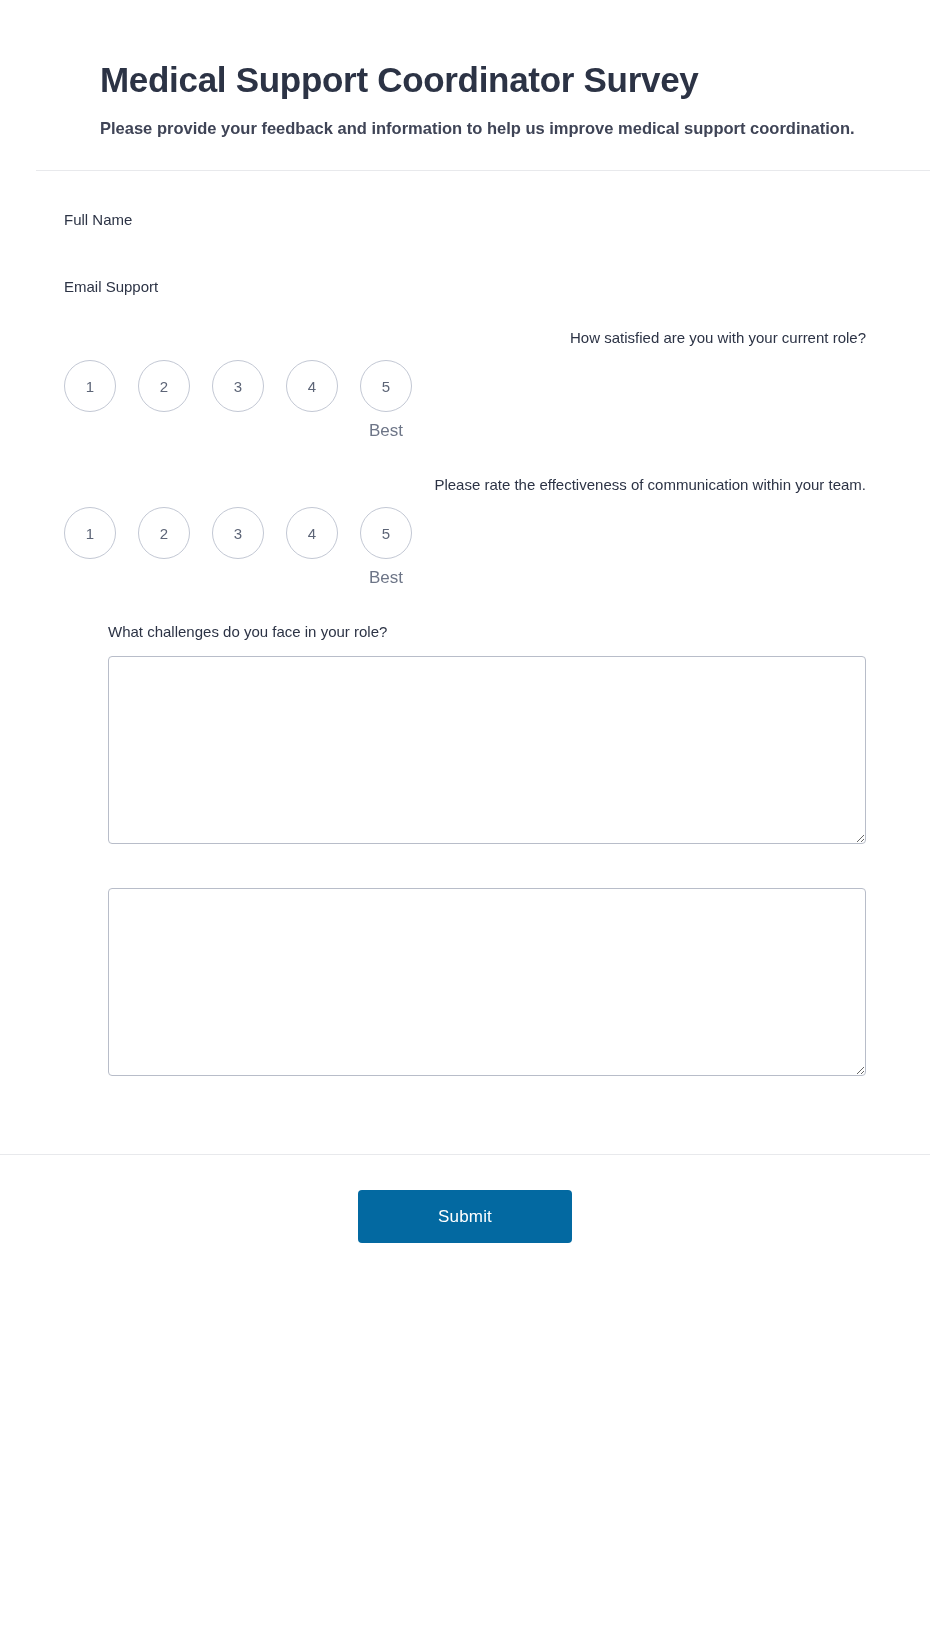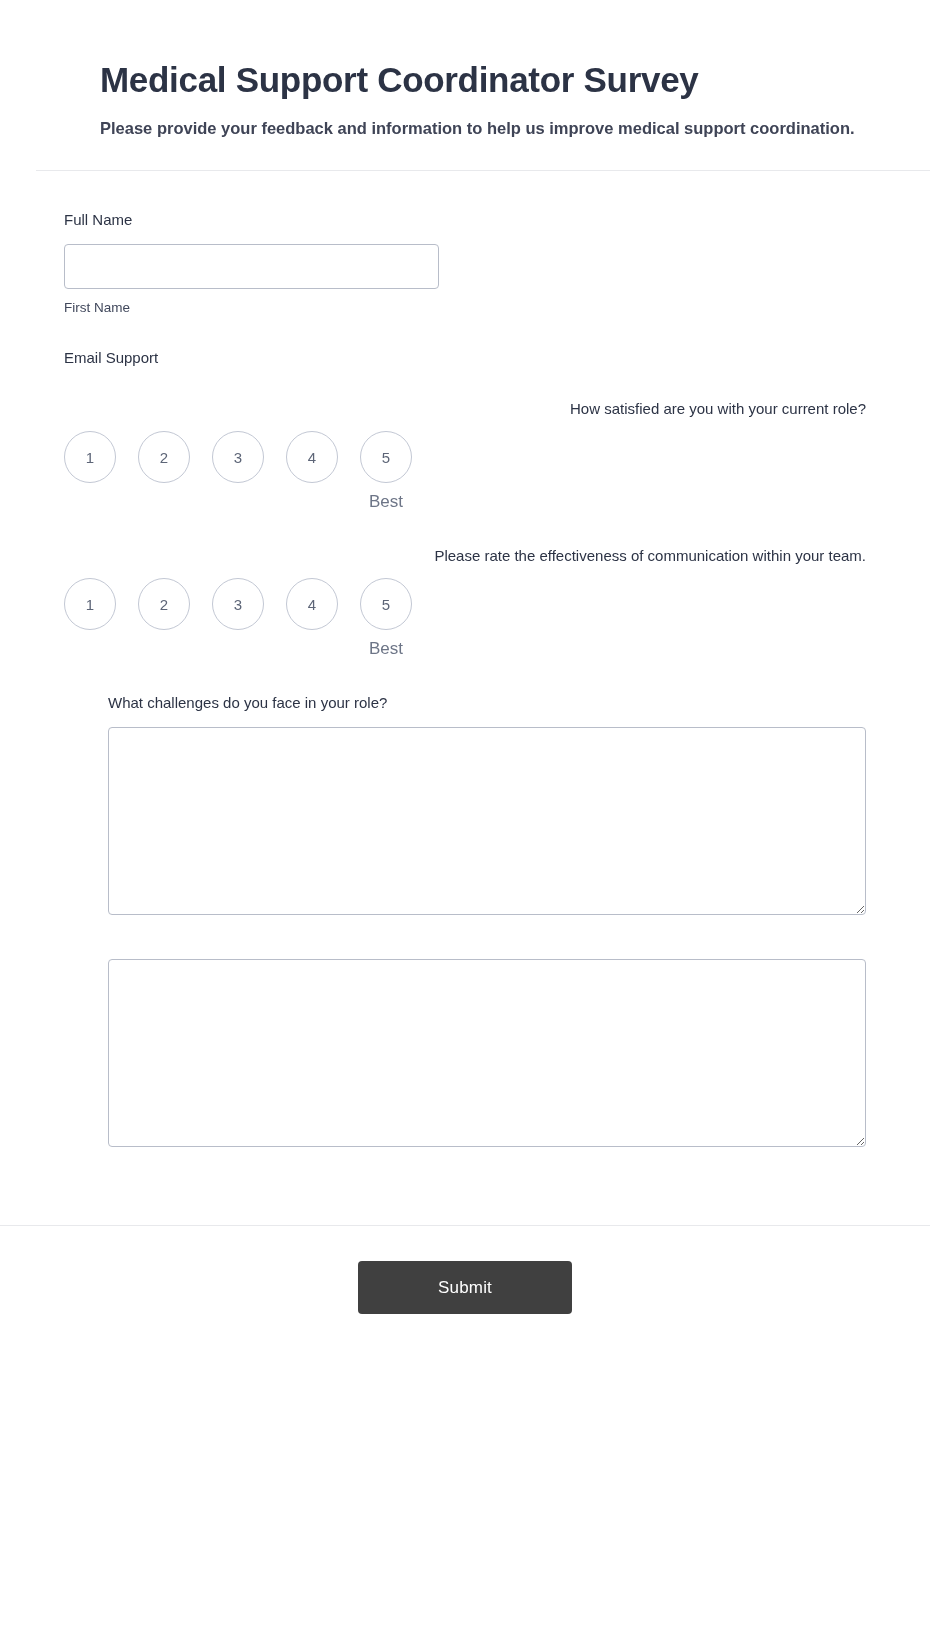--- a/index.html
+++ b/index.html
@@ -147,21 +147,21 @@
   
   .form-footer {
     border-top: 1px solid #e8e9ec;
     padding: 35px 0 44px 0;
     display: flex;
     justify-content: center;
   }
   .submit-button {
     width: 214px;
     height: 53px;
-    background: #404040;
+    background: #0369a1;
     border: none;
     border-radius: 4px;
     color: #ffffff;
     font-size: 17px;
     font-family: "Liberation Sans", sans-serif;
     cursor: pointer;
     letter-spacing: 0.2px;
   }
 </style>
 </head>
@@ -172,24 +172,20 @@
   <div class="form-header">
     <h1 class="form-title">Medical Support Coordinator Survey</h1>
     <p class="form-subtitle">Please provide your feedback and information to help us improve medical support coordination.</p>
   </div>
 
   <div class="form-body">
 
     <div class="field-block">
       <label class="field-label">Full Name</label>
       <div class="name-row">
-        <div class="name-col">
-          <input class="text-input" type="text" placeholder="" style="">
-          <span class="sub-label">First Name</span>
-        </div>
       </div>
     </div>
 
     <div class="field-block">
       <label class="field-label">Email Support</label>
     </div>
 
     <div class="field-block scale-block">
       <label class="field-label">How satisfied are you with your current role?</label>
       <div class="scale-row">

